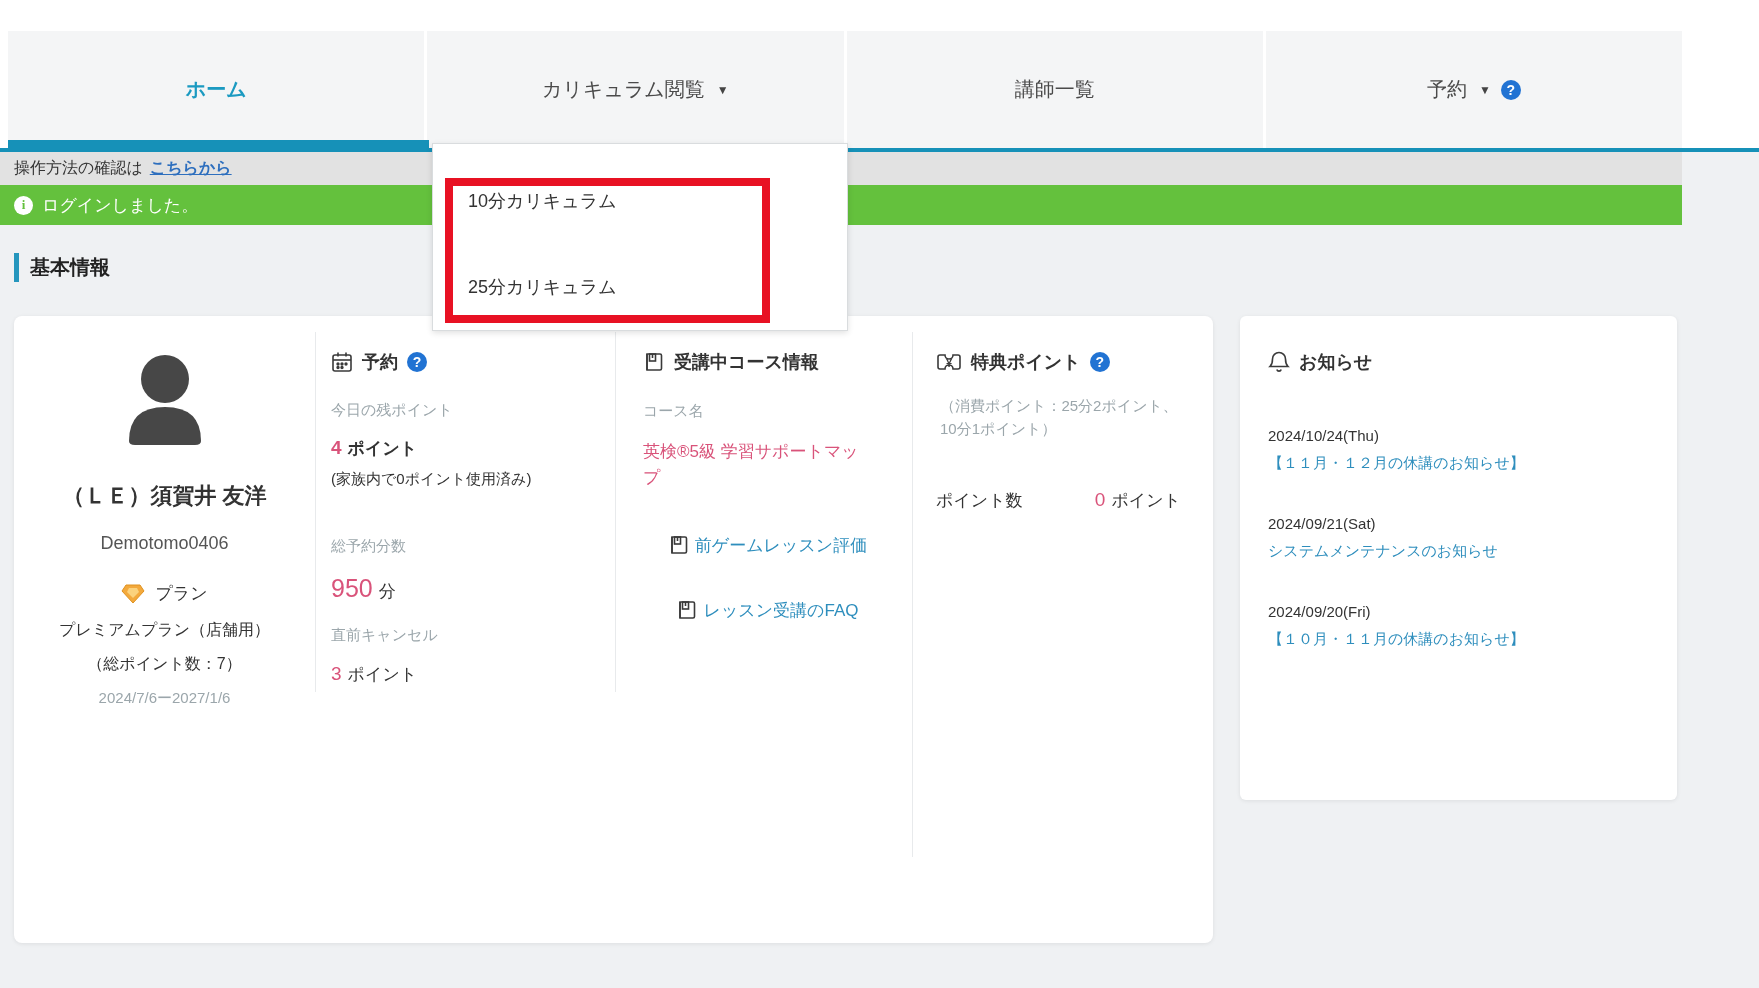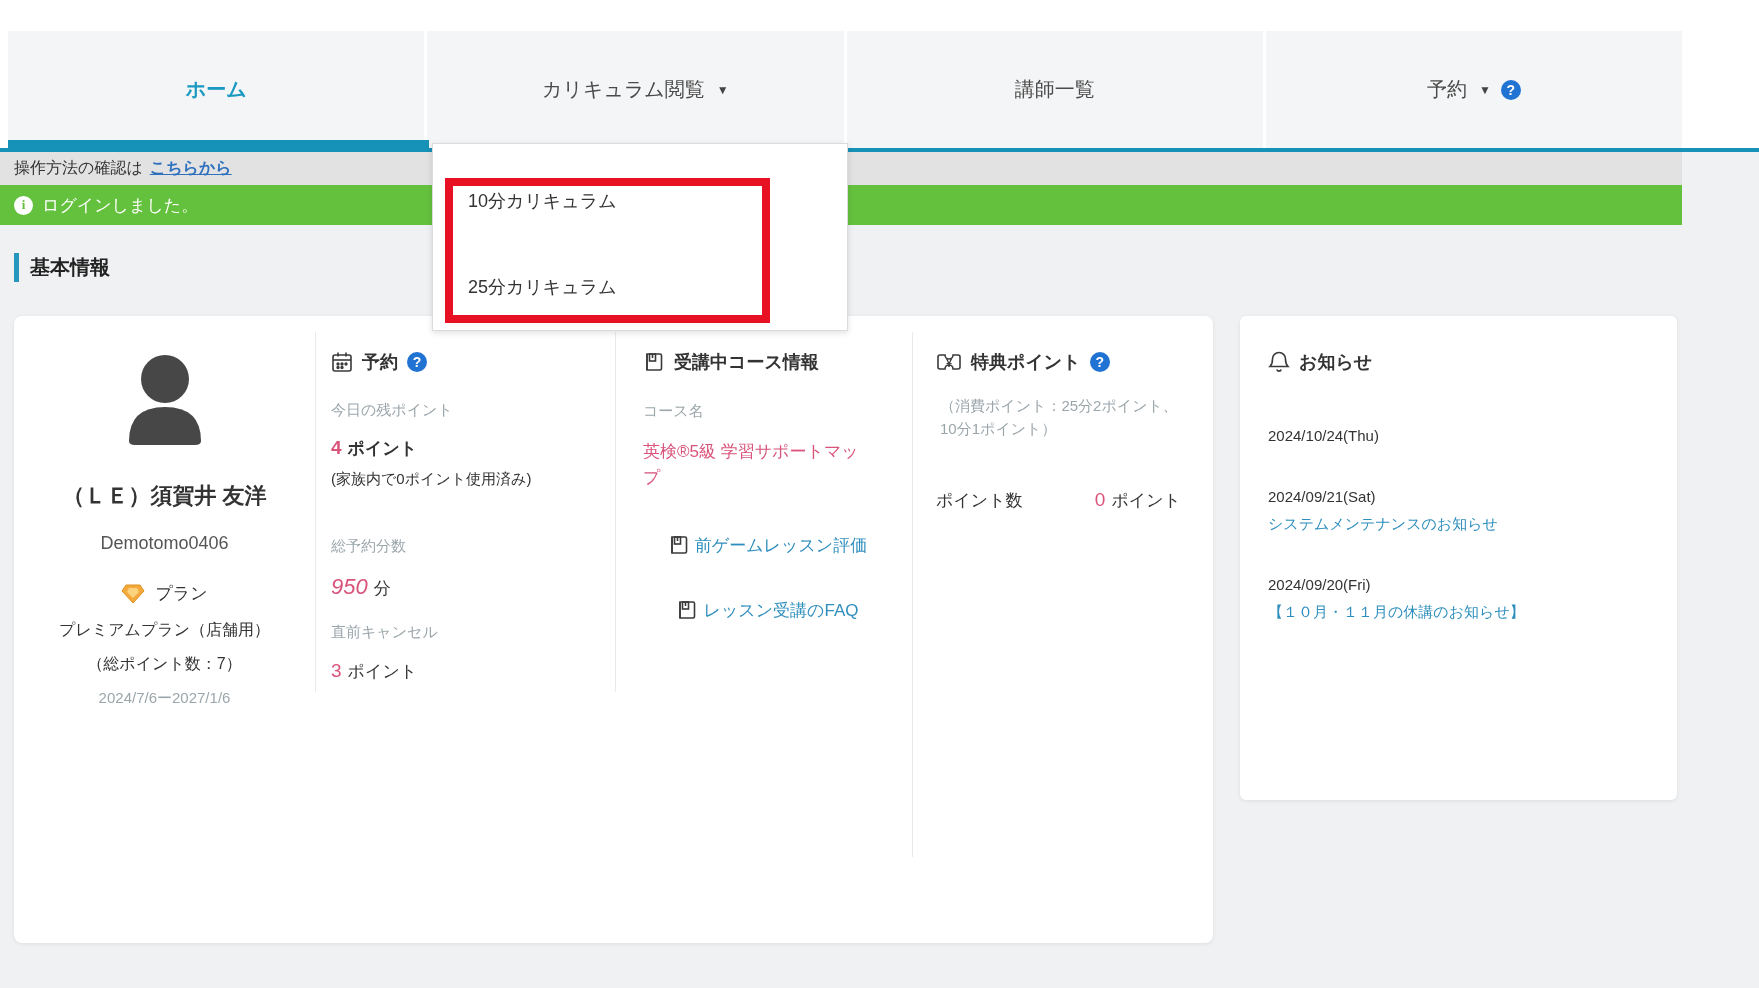--- a/index.html
+++ b/index.html
@@ -185,21 +185,21 @@
       <span class="htxt">予約</span>
       <span class="help-icon">?</span>
     </div>
     <div class="label-gray" style="margin-top:27px;">今日の残ポイント</div>
     <div class="value-row" style="margin-top:17px;font-weight:bold;">
       <span class="num">4</span><span>ポイント</span>
     </div>
     <div class="small-note" style="margin-top:10px;">(家族内で0ポイント使用済み)</div>
     <div class="label-gray" style="margin-top:48px;">総予約分数</div>
     <div class="value-row" style="margin-top:18px;">
-      <span class="num" style="font-size:22px;font-style:italic;">950</span><span>分</span>
+      <span class="num" style="font-size:25px;">950</span><span>分</span>
     </div>
     <div class="label-gray" style="margin-top:23px;">直前キャンセル</div>
     <div class="value-row" style="margin-top:18px;">
       <span class="num">3</span><span>ポイント</span>
     </div>
   </div>
 
   <div class="col col3">
     <div class="col-header">
       <span>
@@ -262,20 +262,21 @@
     <span>
       <svg width="22" height="24" viewBox="0 0 22 24" fill="none" stroke="#3a3a3a" stroke-width="1.6">
         <path d="M11 2.5 a6.5 6.5 0 0 1 6.5 6.5 c0 5 1.5 6.5 2.5 7.5 h-18 c1 -1 2.5 -2.5 2.5 -7.5 a6.5 6.5 0 0 1 6.5 -6.5 z"></path>
         <path d="M8.8 19.5 a2.3 2.3 0 0 0 4.4 0"></path>
       </svg>
     </span>
     <span class="htxt">お知らせ</span>
   </div>
   <div class="notice-item" style="margin-top:48px;">
     <div class="notice-date">2024/10/24(Thu)</div>
+    <a class="notice-link">【１１月・１２月の休講のお知らせ】</a>
   </div>
   <div class="notice-item">
     <div class="notice-date">2024/09/21(Sat)</div>
     <a class="notice-link">システムメンテナンスのお知らせ</a>
   </div>
   <div class="notice-item">
     <div class="notice-date">2024/09/20(Fri)</div>
     <a class="notice-link">【１０月・１１月の休講のお知らせ】</a>
   </div>
 </div>

